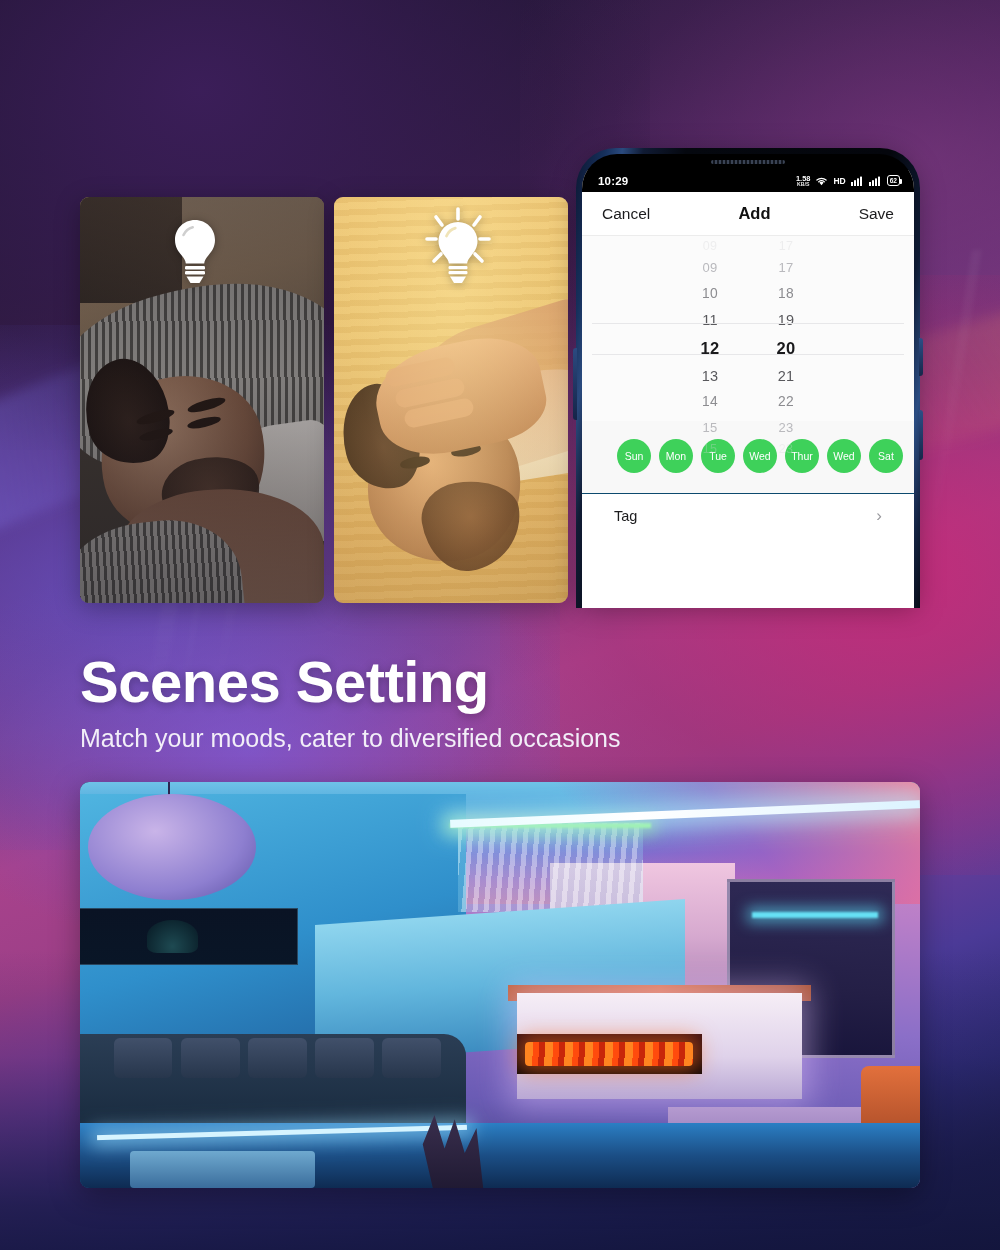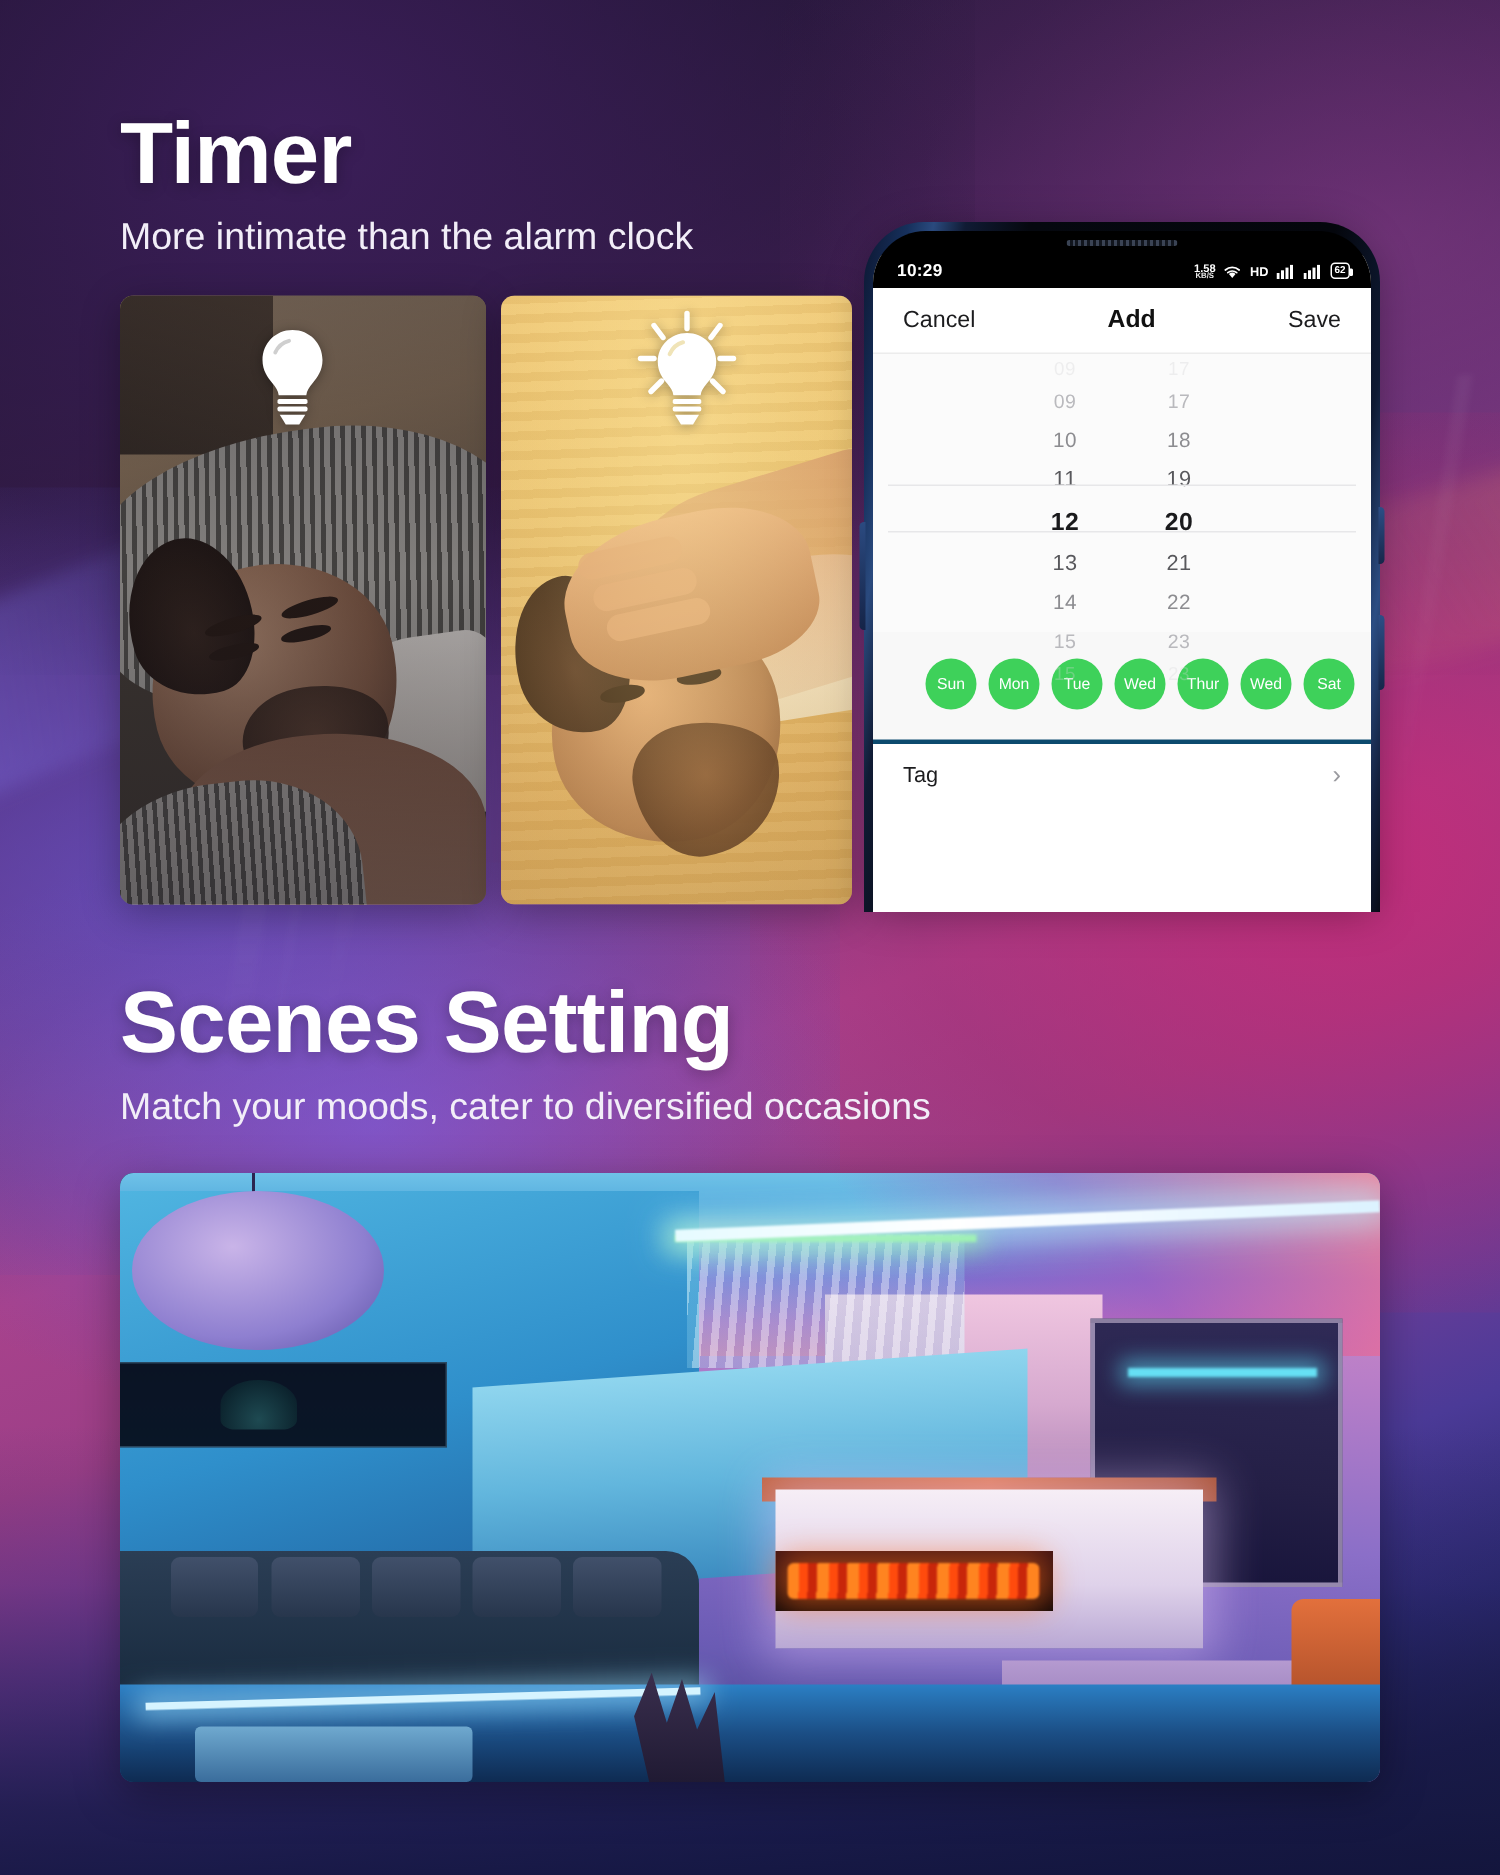--- a/index.html
+++ b/index.html
@@ -392,21 +392,21 @@
   .days-area{ background:#f8f8f8; padding:18px 0 20px; }
   .days{ display:flex; justify-content:center; gap:8px;padding-left:24px; }
   .day{
     width:34px; height:34px; border-radius:50%; background:#3ed15a;
     color:#fff; font-size:10.5px; display:flex; align-items:center; justify-content:center;
   }
 
   
   .row{
     height:45px; background:#fff; display:flex; align-items:center;
-    justify-content:space-between; padding:0 20px; border-top:3px solid #0c4a6e;
+    justify-content:space-between; padding:0 32px; border-top:1px solid #0c4a6e;
     font-size:14.5px; color:#1c1c1e;
   }
   .chev{ color:#9a9a9f; font-size:17px; font-weight:300; }
   .toggle{
     width:46px; height:26px; border-radius:13px; background:#e6e6e8; position:relative;
   }
   .toggle::after{
     content:""; position:absolute; left:2px; top:2px; width:22px; height:22px;
     border-radius:50%; background:#fff; box-shadow:0 1px 3px rgba(0,0,0,.22);
   }
@@ -425,22 +425,20 @@
   <div class="bg-diag2"></div>
   <div class="bg-streak s1"></div>
   <div class="bg-streak s2"></div>
   <div class="bg-streak s3"></div>
   <div class="bg-streak s4"></div>
   <div class="bg-glow-f"></div>
 </div>
 
 <div class="content">
 
-  <div class="sec-title" id="timer-title">Timer</div>
-  <div class="sec-sub" id="timer-sub">More intimate than the alarm clock</div>
 
   <div class="photo" id="photo-sleep">
     <div class="sleep-art">
       <div class="sl-wall"></div>
       <div class="sl-wall2"></div>
       <div class="sl-pillowtop"></div>
       <div class="sl-shoulder"></div>
       <div class="sl-head"></div>
       <div class="sl-hair"></div>
       <div class="sl-beard"></div>

